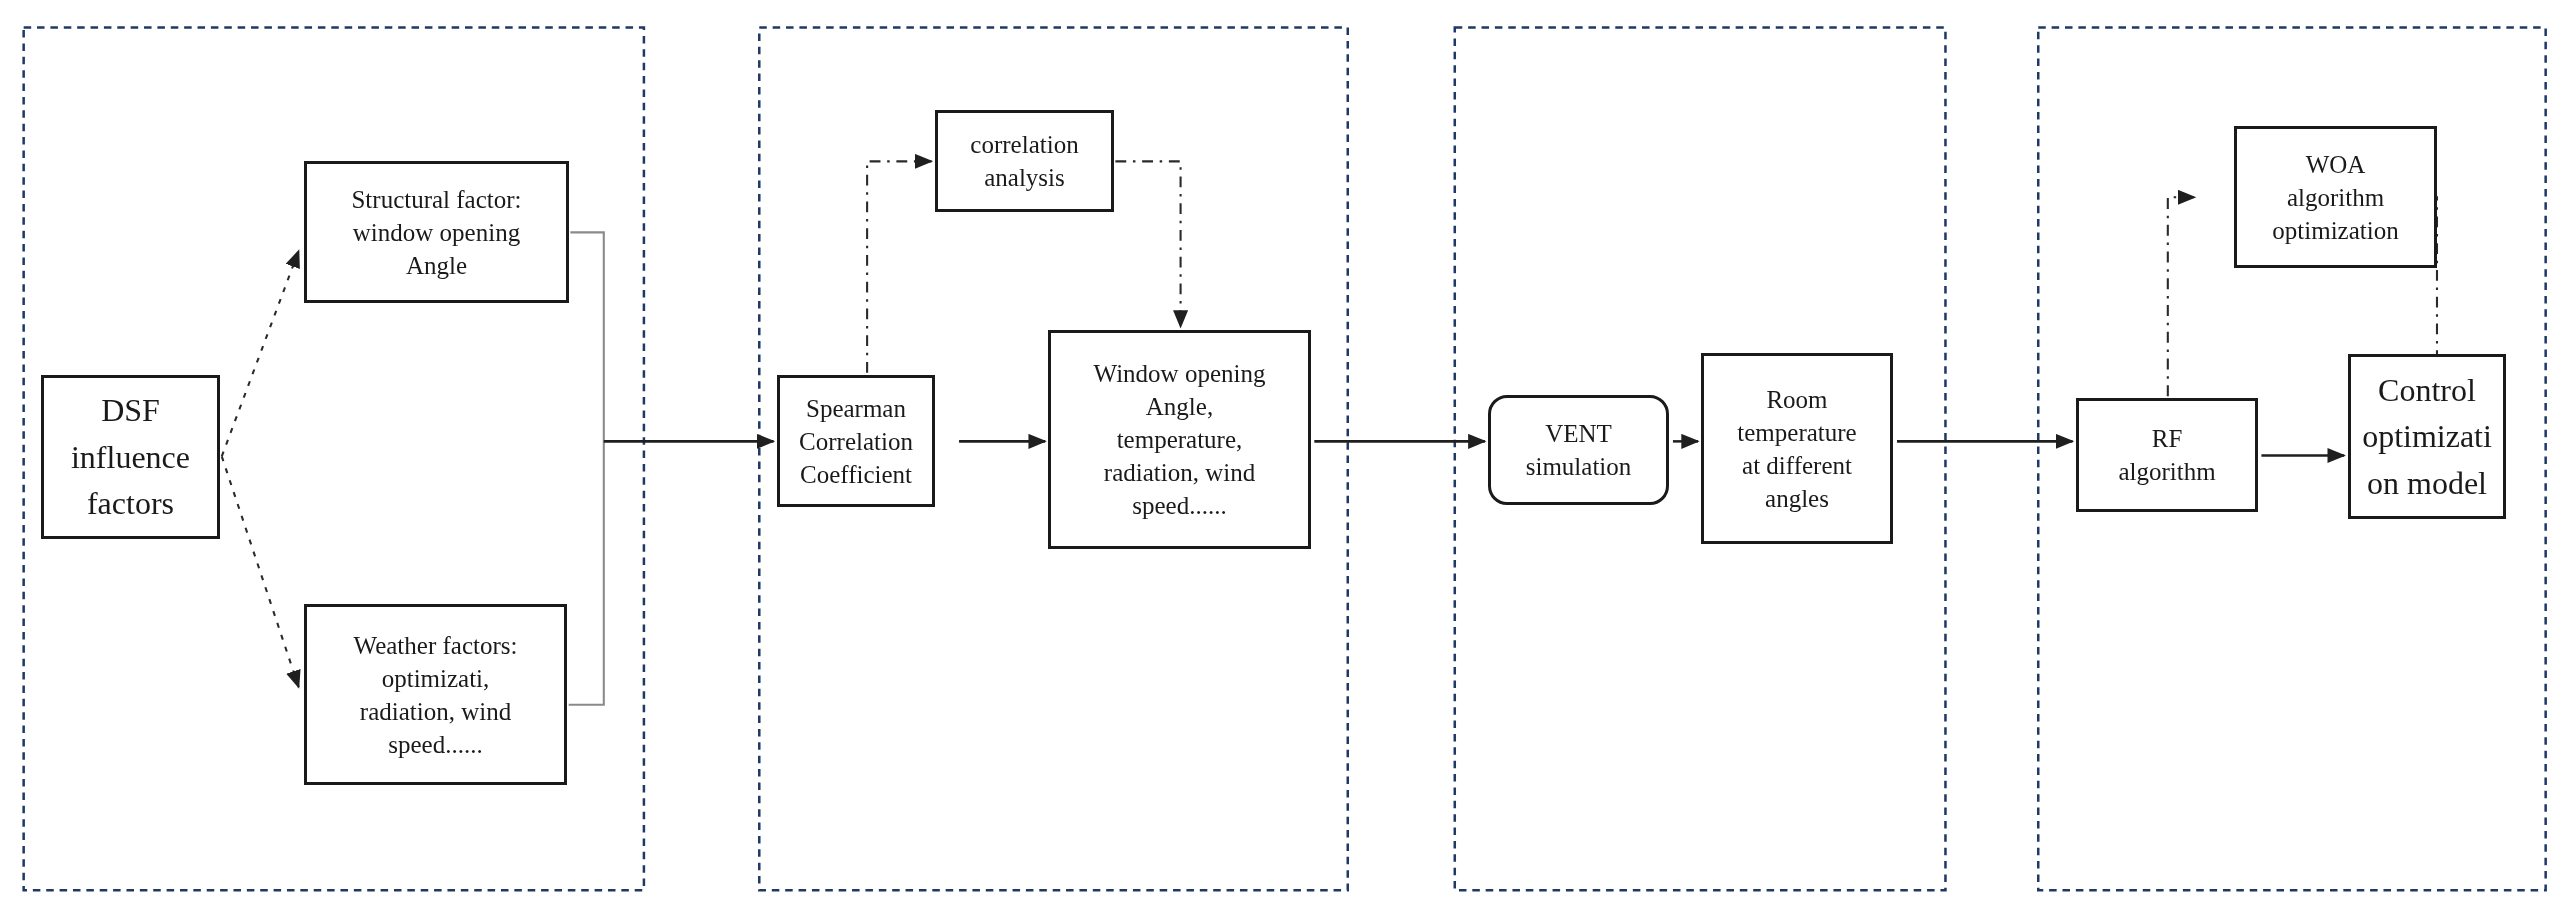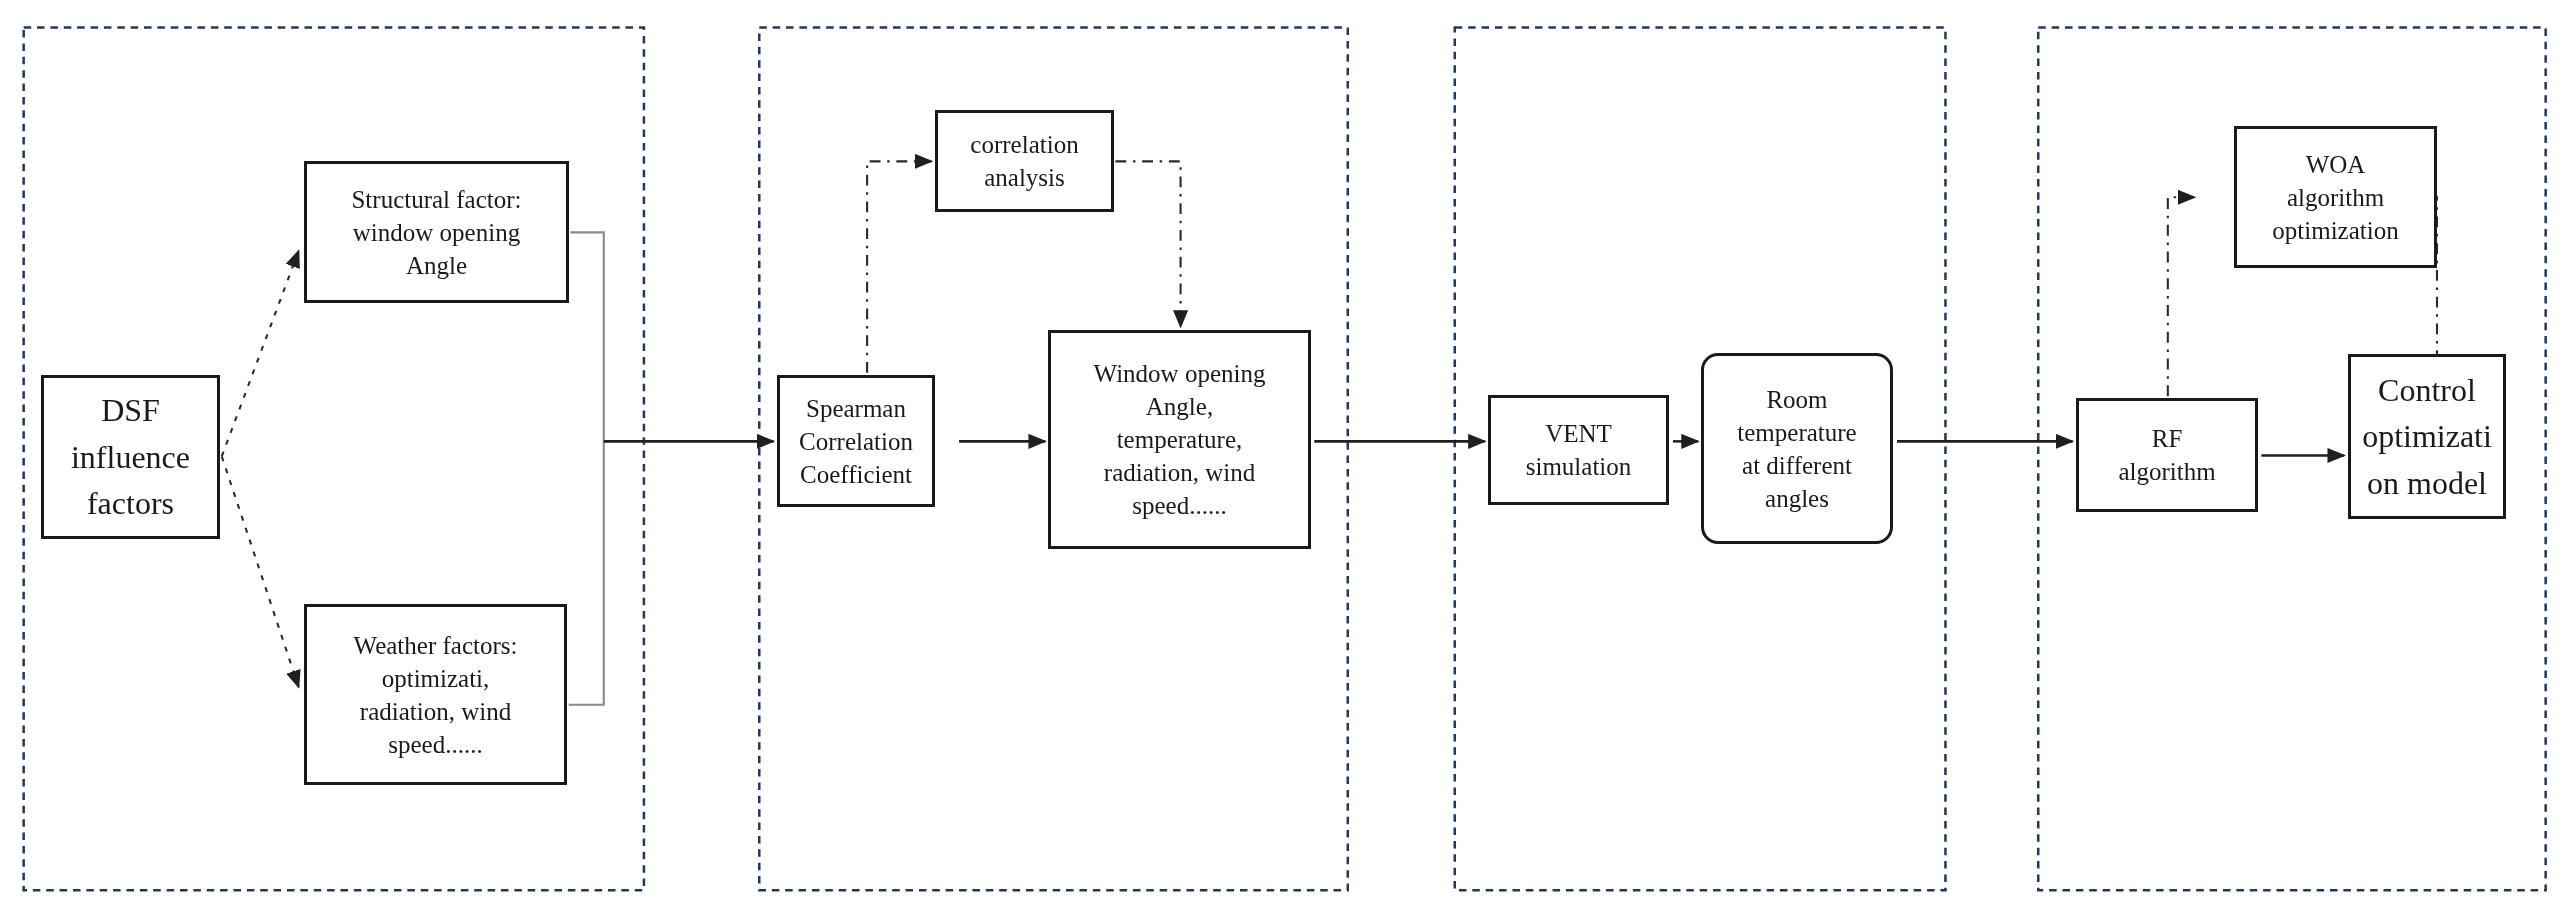--- a/index.html
+++ b/index.html
@@ -82,23 +82,23 @@
 analysis</div>
   <div class="node" style="left:777px;top:375px;width:158px;height:132px;">Spearman
 Correlation
 Coefficient</div>
   <div class="node" style="left:1048px;top:330px;width:263px;height:219px;">Window opening
 Angle,
 temperature,
 radiation, wind
 speed......</div>
 
-  <div class="node" style="left:1488px;top:395px;width:181px;height:110px;">VENT
+  <div class="node" style="left:1488px;top:395px;width:181px;height:110px;border-radius:19px;">VENT
 simulation</div>
-  <div class="node" style="left:1701px;top:353px;width:192px;height:191px;border-radius:17px;">Room
+  <div class="node" style="left:1701px;top:353px;width:192px;height:191px;">Room
 temperature
 at different
 angles</div>
 
   <div class="node" style="left:2198px;top:126px;width:203px;height:142px;margin-left:36px;">WOA
 algorithm
 optimization</div>
   <div class="node" style="left:2076px;top:398px;width:182px;height:114px;">RF
 algorithm</div>
   <div class="node node-large" style="left:2348px;top:354px;width:158px;height:165px;">Control

